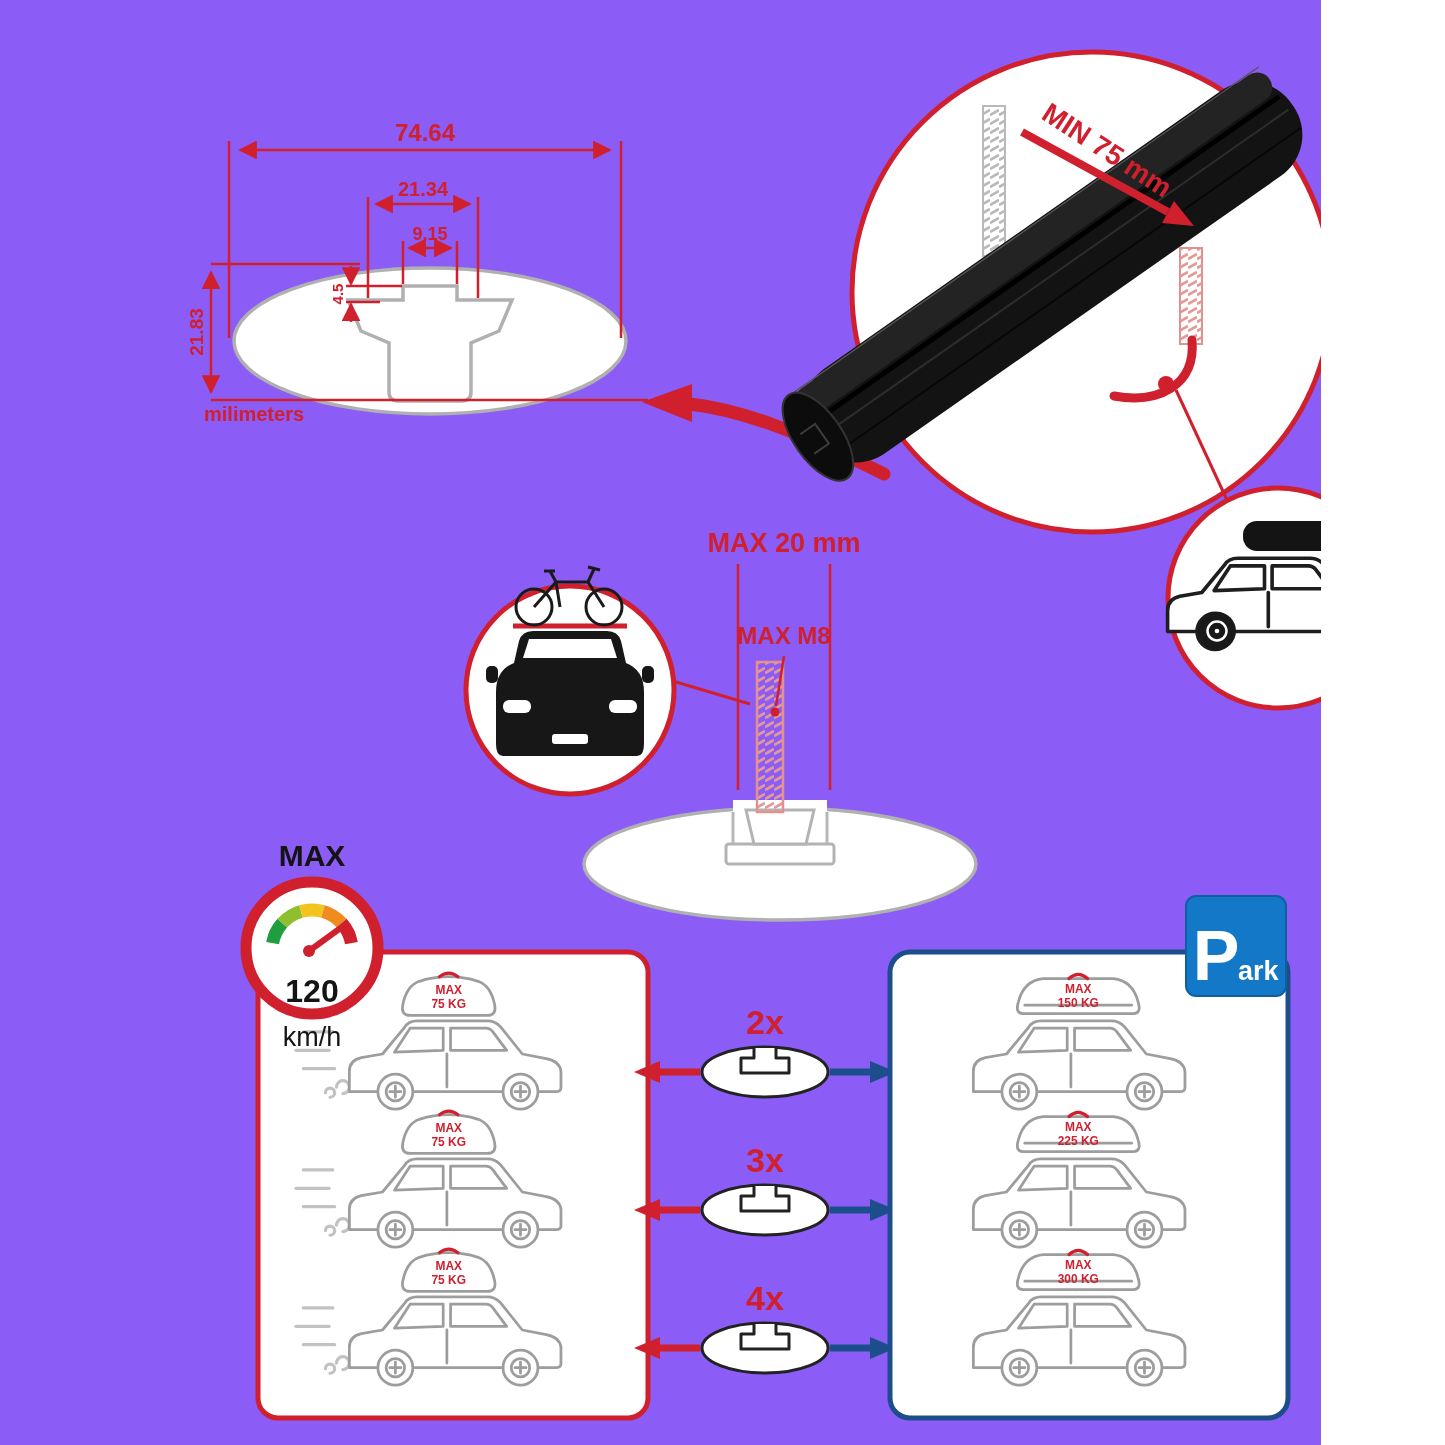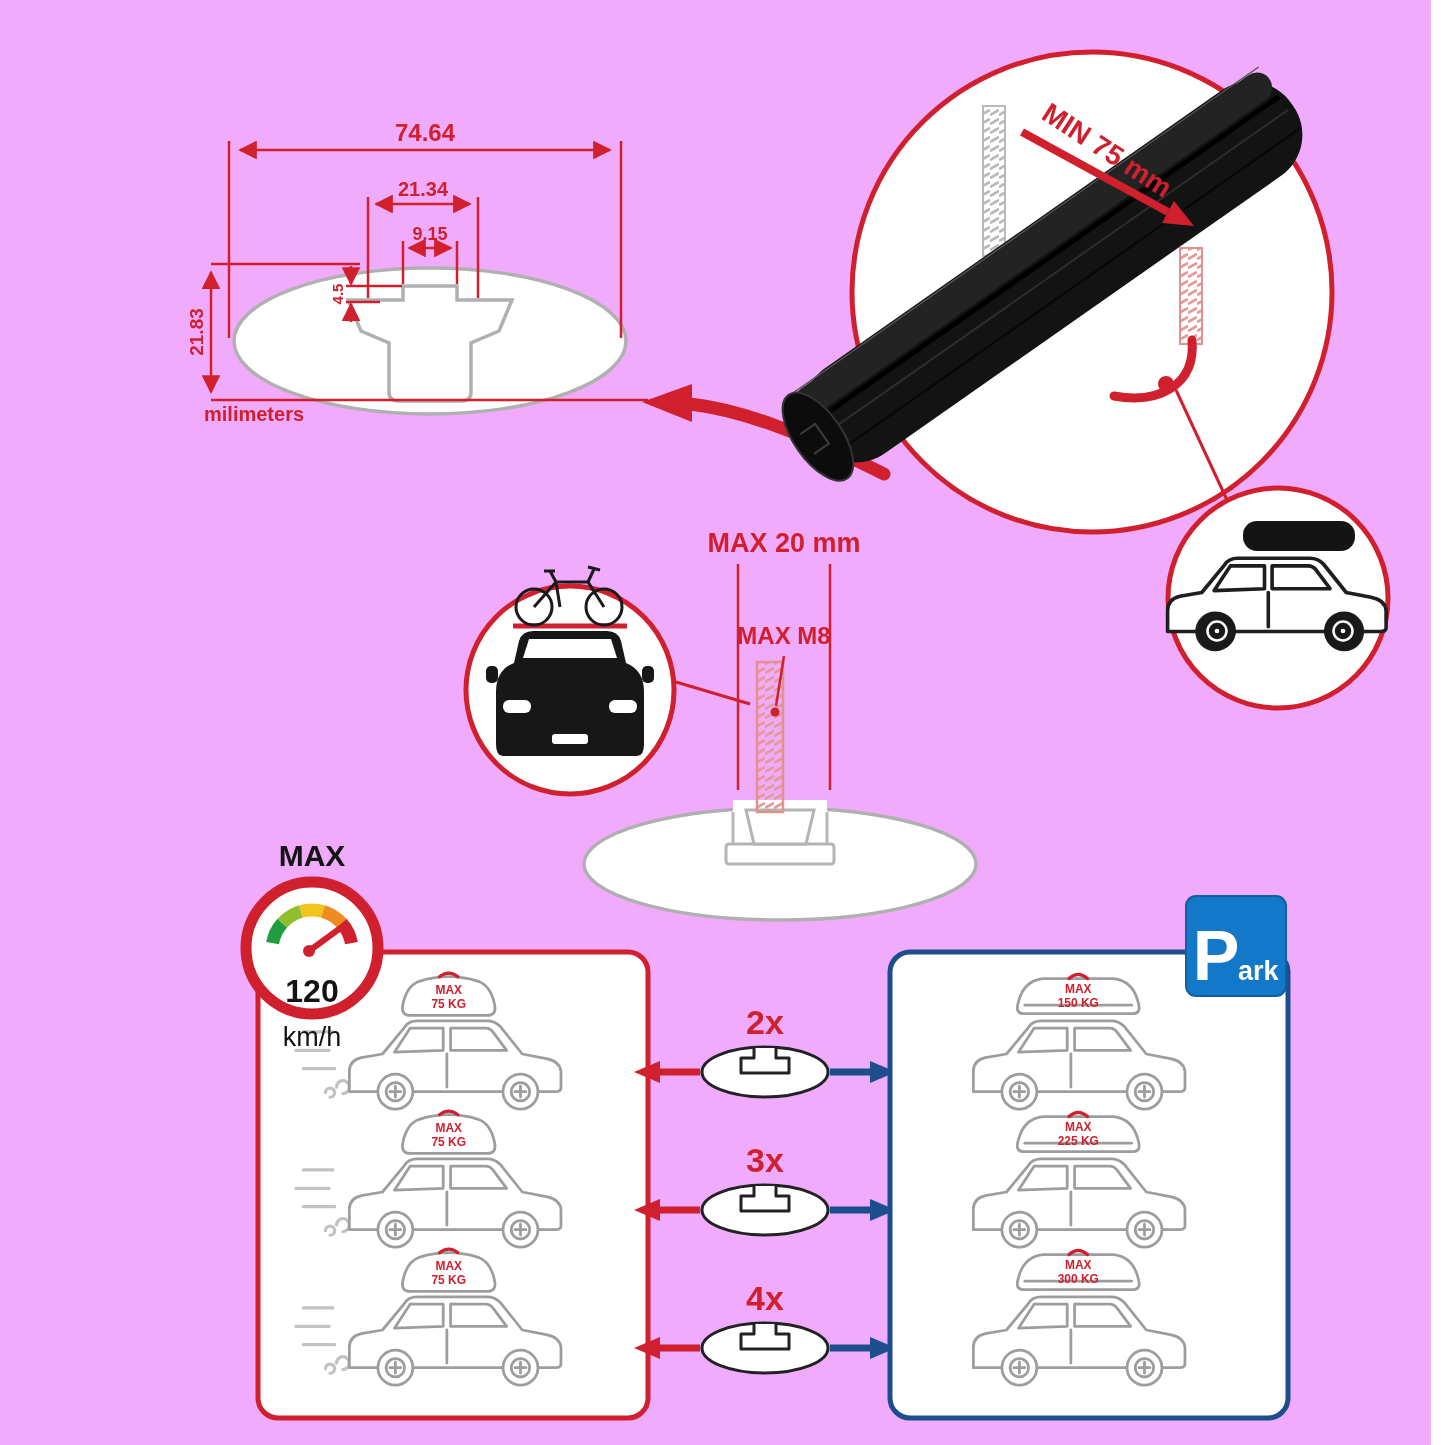--- a/index.html
+++ b/index.html
@@ -1,16 +1,16 @@
 <!DOCTYPE html>
 <html><head>
 <meta charset="utf-8">
 <style>
   html,body{margin:0;padding:0;background:#ffffff;}
-  .stage{width:1431px;height:1445px;position:relative;background:#f0abfc;overflow:hidden;}
+  .stage{width:1321px;height:1445px;position:relative;background:#8b5cf6;overflow:hidden;}
   svg{display:block;}
   svg text{font-family:"Liberation Sans",sans-serif;}
   .mid{text-anchor:middle;}
   .red-t{fill:#d0202e;font-weight:700;}
   .blk-t{fill:#141414;font-weight:700;}
   .blk-r{fill:#141414;font-weight:400;}
   .white-t{fill:#ffffff;font-weight:700;}
   .red-ln{stroke:#d0202e;stroke-width:2.5;fill:none;}
   .red-fill{fill:#d0202e;stroke:none;}
   .blue-fill{fill:#1c4e8c;stroke:none;}

